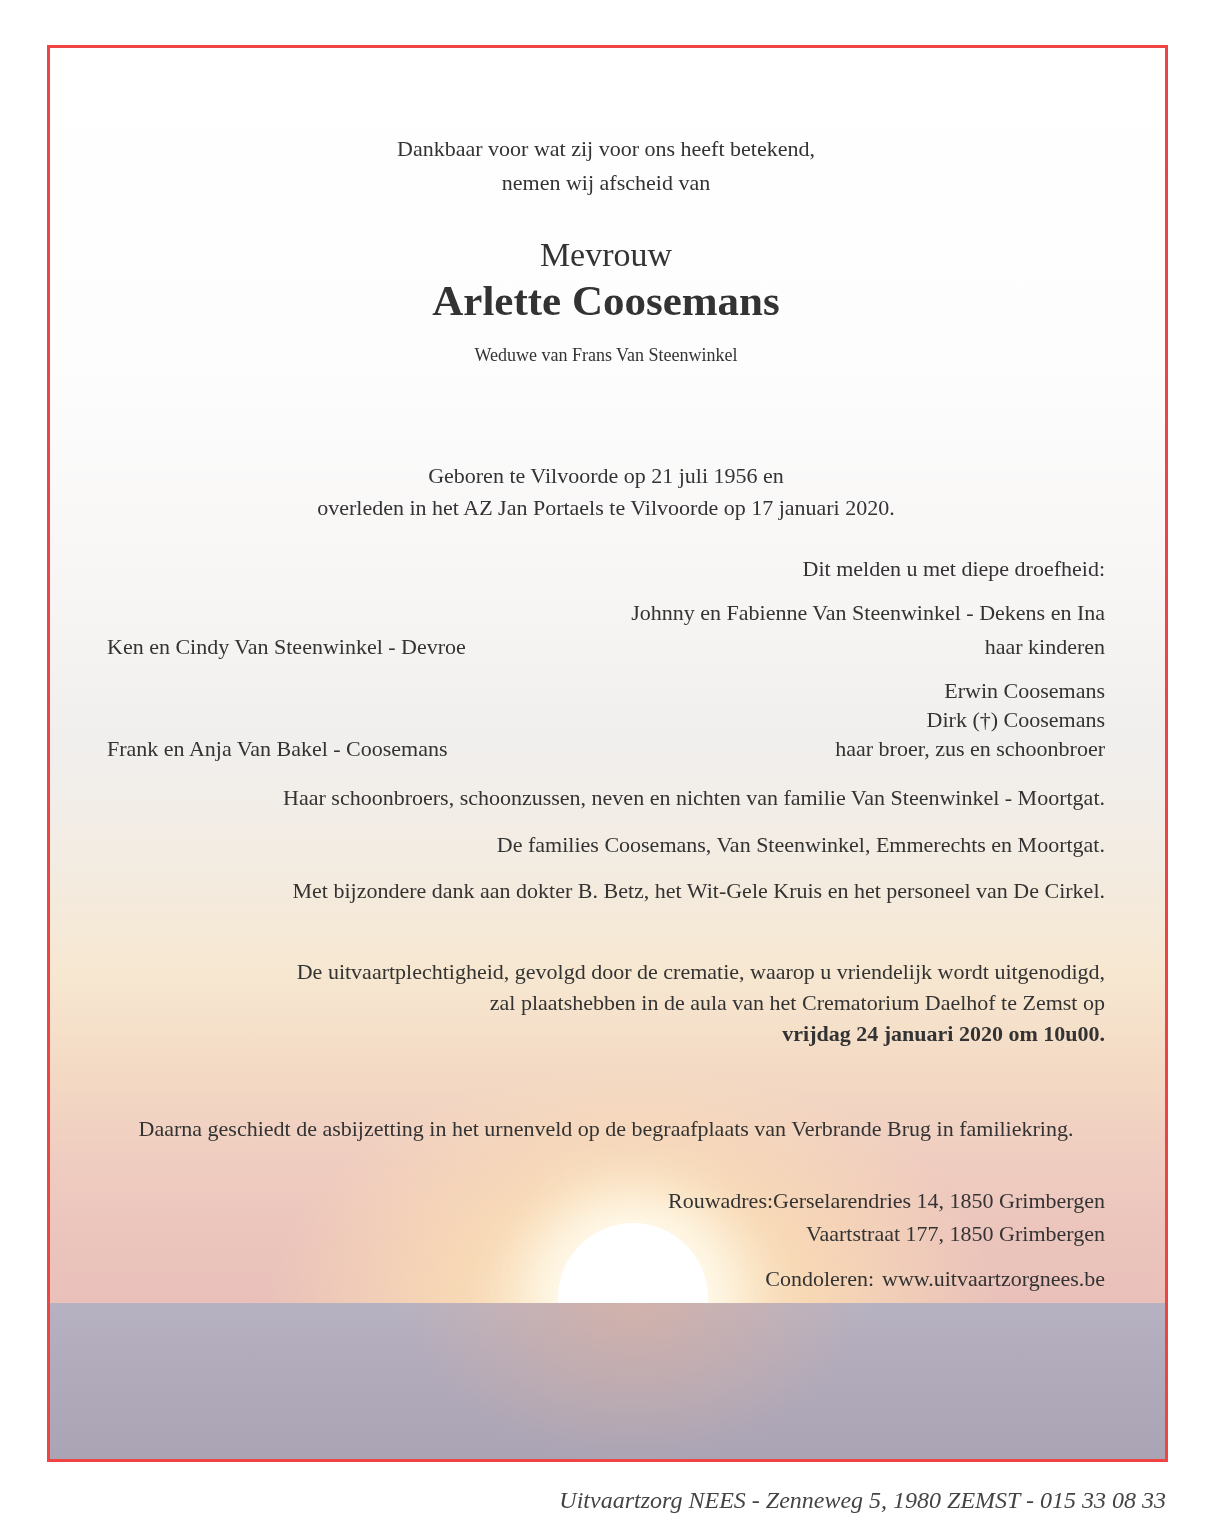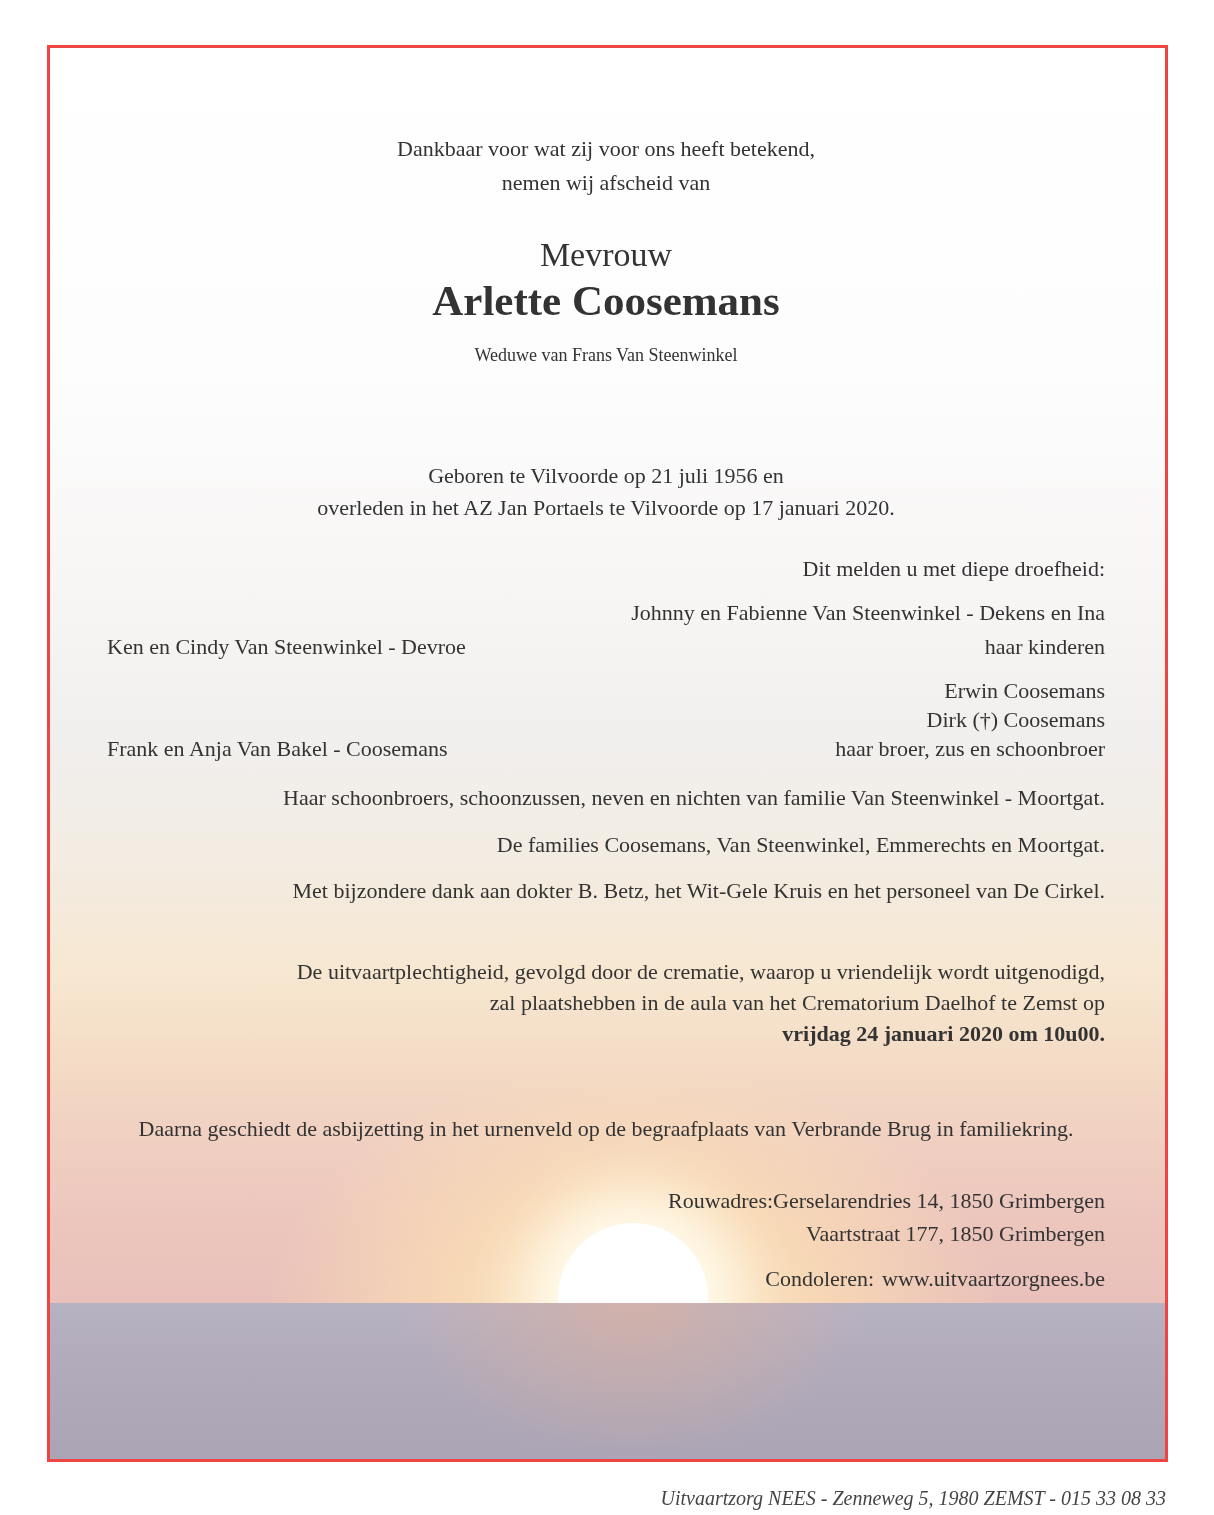--- a/index.html
+++ b/index.html
@@ -71,21 +71,21 @@
   .burial { top: 1064px; }
 
   .mourning { top: 1136px; line-height: 33px; }
   .mourning .label { display: inline-block; width: 116px; }
   .mourning .indent { padding-left: 116px; }
   .condoleren { top: 1214px; }
   .condoleren .label { margin-right: 8px; }
 
   .footer {
     position: absolute; right: 48px; top: 1487px;
-    font-size: 20px; font-style: italic; color: #444444;
+    font-size: 24px; font-style: italic; color: #444444;
   }
 </style>
 </head>
 <body>
 
 <div class="page">
   <div class="card">
 
     <div class="sky">
       <div class="sun"></div>

